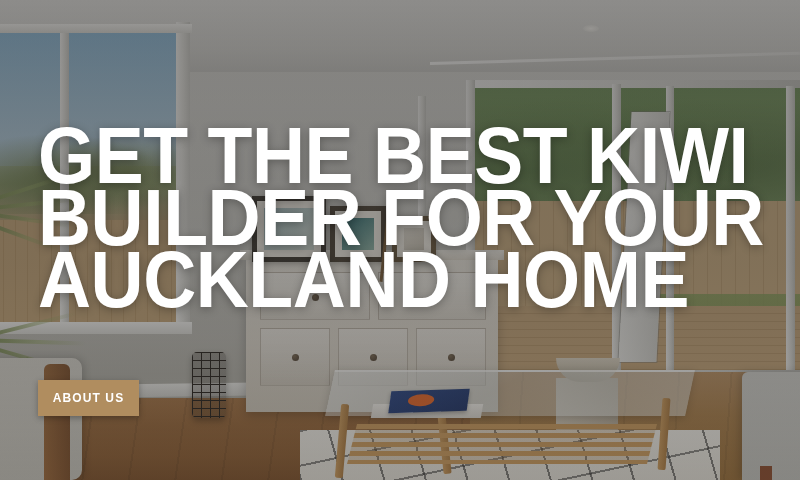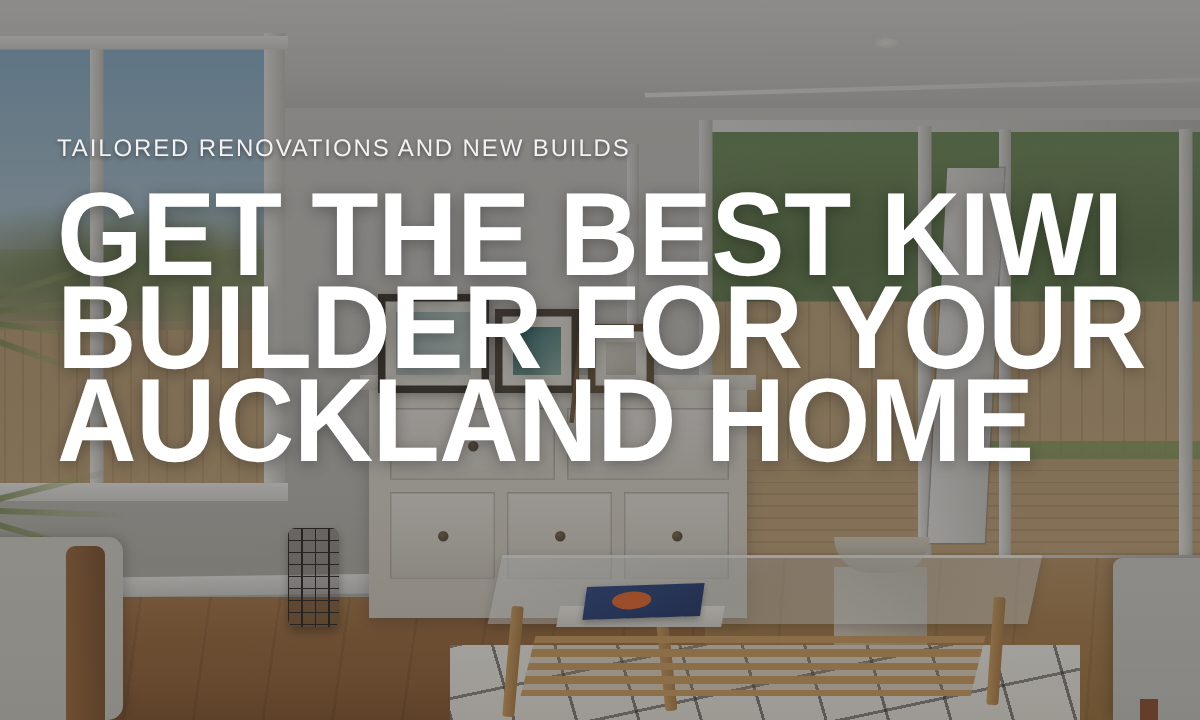--- a/index.html
+++ b/index.html
@@ -376,23 +376,26 @@
     <div class="chair"></div>
     <div class="chair-arm"></div>
     <div class="sofa"></div>
     <div class="sofa-foot"></div>
   </div>
 
   <div class="overlay"></div>
 
   <div class="content">
     <div class="subtitle">
-      <span>Tailored renovations and new builds</span><br>
+      <br>
     </div>
     <h1 class="headline">
       <span class="hl-line">Get the best Kiwi</span>
       <span class="hl-line">Builder for your</span>
       <span class="hl-line">Auckland home</span>
     </h1>
   </div>
 
+  <div class="cta">
+    <span>About Us</span>
+  </div>
 
 </div>
 
 </body></html>

